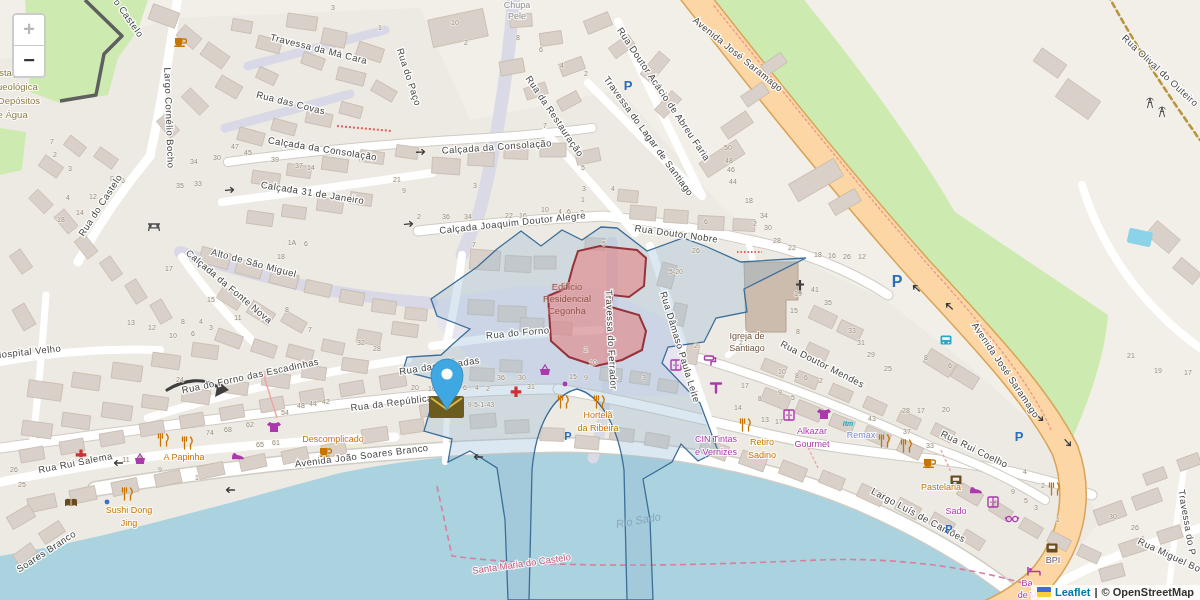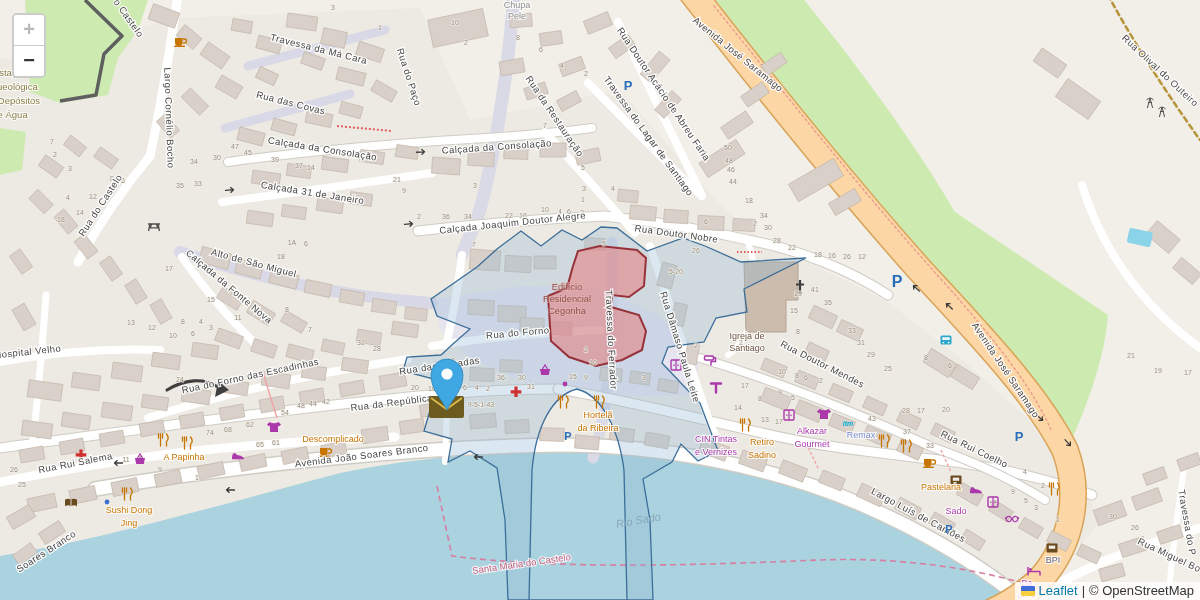--- a/index.html
+++ b/index.html
@@ -24,21 +24,21 @@
   
   .p-food{color:#c77400}.p-shop{color:#ac39ac}.p-health{color:#cf3030}.p-brown{color:#6a4a1f}
   .p-dark{color:#4f4f4f}.p-transit{color:#2aa6c9}.p-blue{color:#3a6fd0}
   
   .zoomctl{position:absolute;left:12px;top:13px;width:30px;border:2px solid rgba(0,0,0,.2);
            border-radius:5px;background:#fff;overflow:hidden;box-sizing:content-box;z-index:10;}
   .zbtn{width:30px;height:30px;line-height:29px;text-align:center;font-size:20px;font-weight:bold;
         color:#333;background:#fff;cursor:pointer;user-select:none;}
   .zbtn.zin{color:#b9b9b9;border-bottom:1px solid #ccc;}
   .attrib{position:absolute;right:0;bottom:0;background:rgba(255,255,255,.8);padding:1px 6px 2px 6px;
-          font-size:13px;color:#333;z-index:10;display:flex;align-items:center;gap:4px;}
+          font-size:11px;color:#333;z-index:10;display:flex;align-items:center;gap:4px;font-weight:bold;}
   .attrib a{color:#0078A8;text-decoration:none;cursor:pointer;}
   .flag{display:inline-block;width:14px;height:10px;border-radius:1px;overflow:hidden;line-height:0;}
   .flag .ft{display:block;width:14px;height:5px;background:#3f6cd6;}
   .flag .fb{display:block;width:14px;height:5px;background:#f7ce3c;}
 </style>
 </head>
 <body>
 
 <div id="app">
 <svg id="ml" viewBox="0 0 1200 600" aria-label="map">

